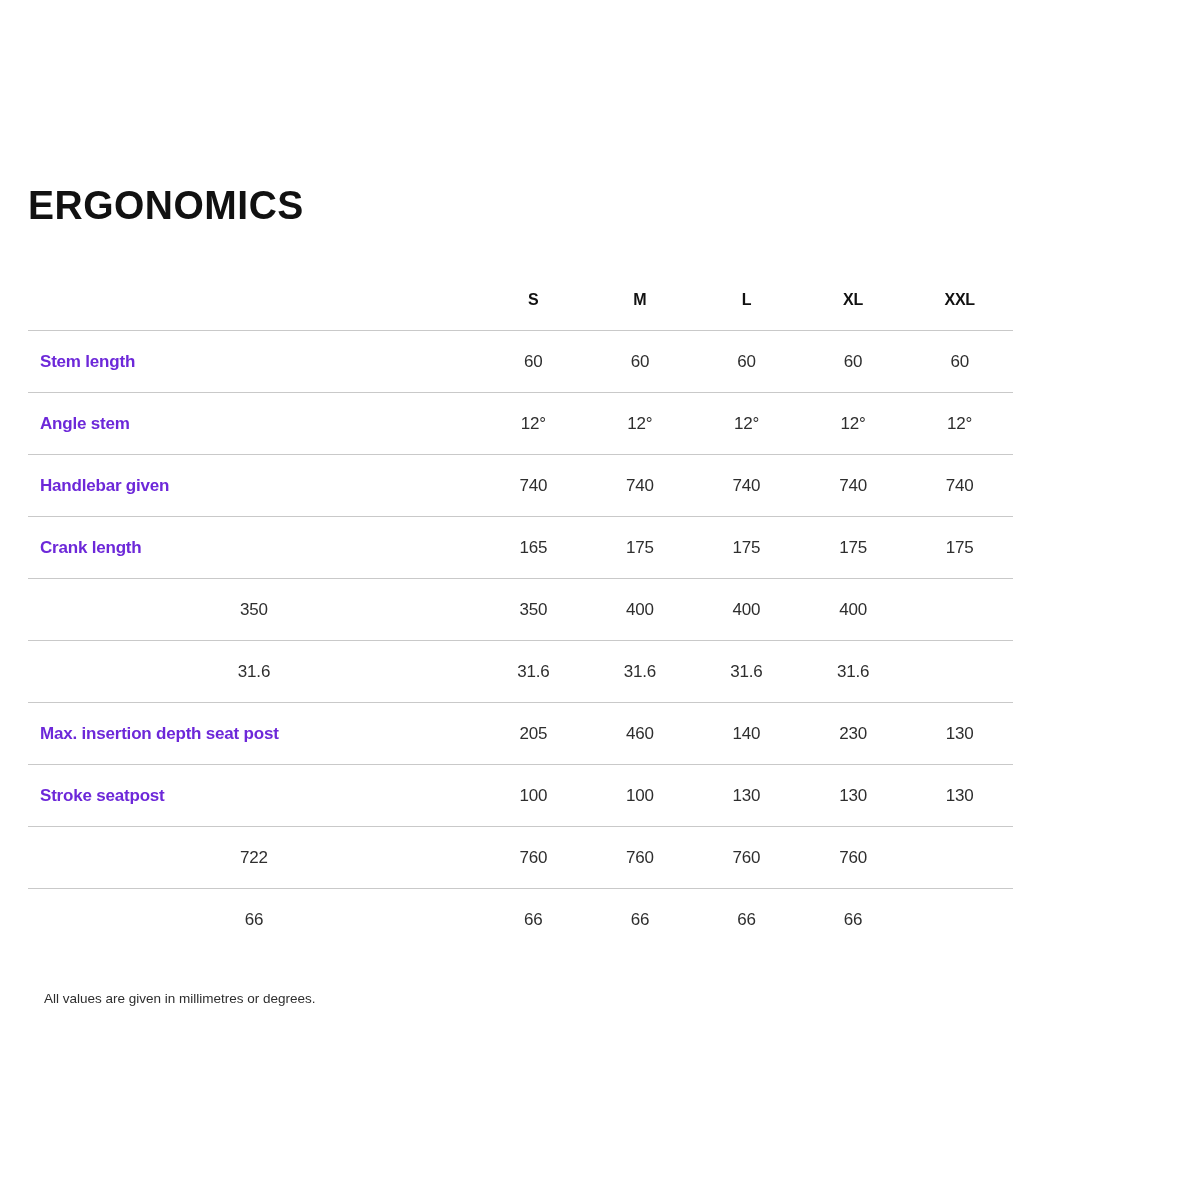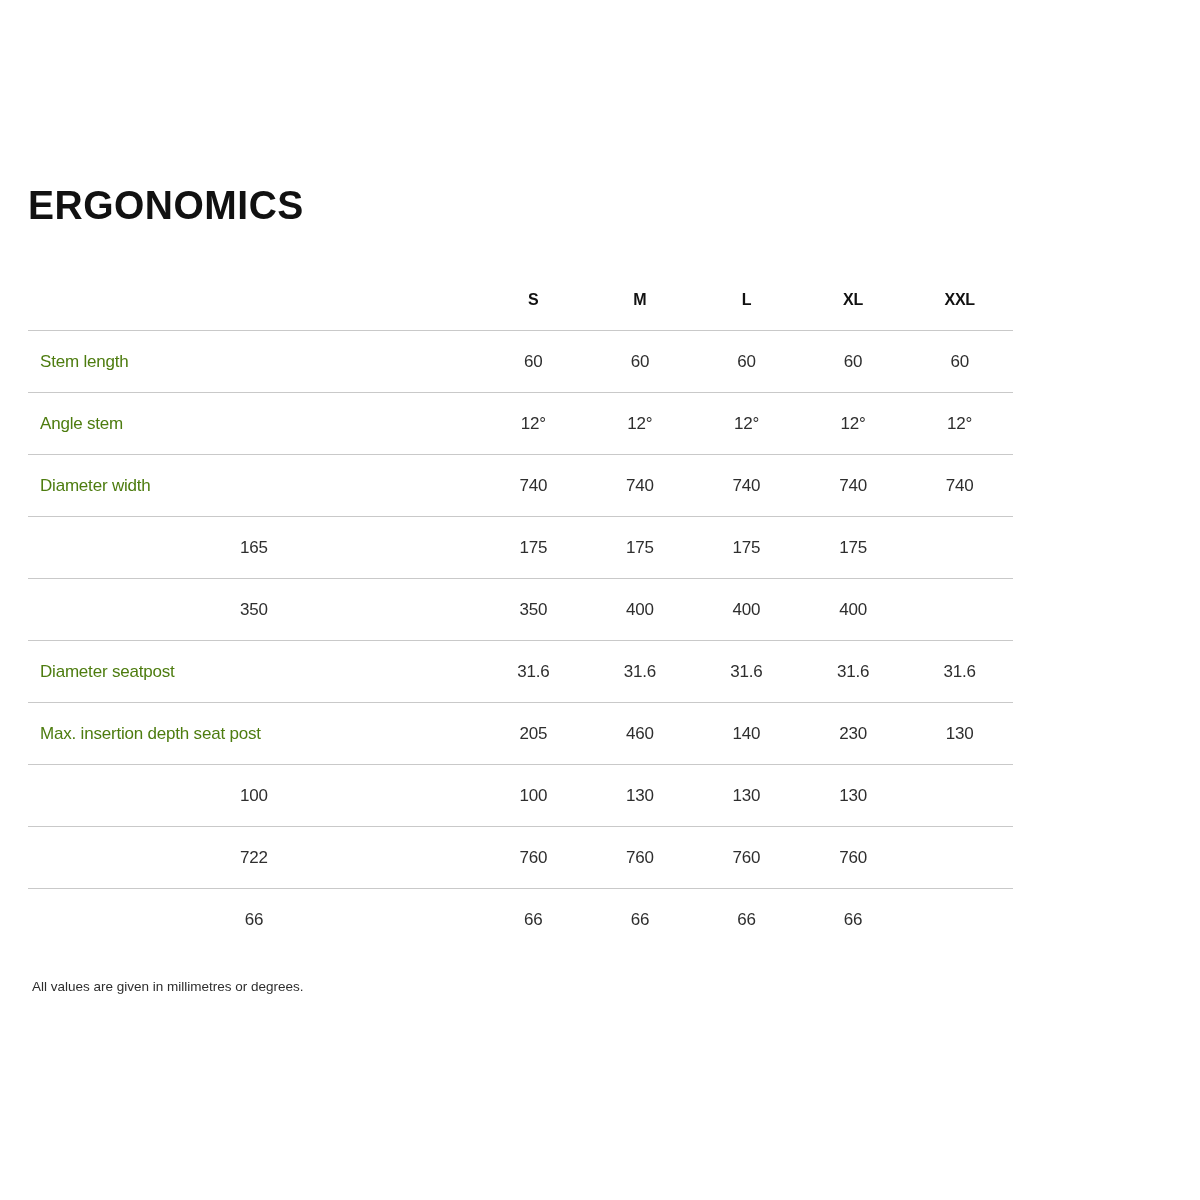--- a/index.html
+++ b/index.html
@@ -52,34 +52,34 @@
   }
   .cell {
     text-align: center;
     font-size: 17px;
     color: #2e2e2e;
     letter-spacing: -0.2px;
   }
   .cell.label {
     text-align: left;
     padding-left: 12px;
-    font-weight: 400;
-    color: #4d7c0f;
+    font-weight: 700;
+    color: #6d28d9;
     font-size: 17px;
   }
   .header-row .cell {
     font-weight: 700;
     color: #111111;
     font-size: 16px;
   }
   .footnote {
     position: absolute;
     left: 28px;
     top: 975px;
-    margin: 4px;
+    margin: 16px;
     font-size: 13.5px;
     color: #2e2e2e;
   }
 </style>
 </head>
 <body>
 
 <div class="page">
 
   <h1 class="page-title">ERGONOMICS</h1>
@@ -107,63 +107,64 @@
     <div class="t-row">
       <div class="cell label">Angle stem</div>
       <div class="cell">12°</div>
       <div class="cell">12°</div>
       <div class="cell">12°</div>
       <div class="cell">12°</div>
       <div class="cell">12°</div>
     </div>
 
     <div class="t-row">
-      <div class="cell label">Diameter width</div>
+      <div class="cell label">Handlebar given</div>
       <div class="cell">740</div>
       <div class="cell">740</div>
       <div class="cell">740</div>
       <div class="cell">740</div>
       <div class="cell">740</div>
     </div>
 
     <div class="t-row">
+      <div class="cell label">Crank length</div>
       <div class="cell">165</div>
       <div class="cell">175</div>
       <div class="cell">175</div>
       <div class="cell">175</div>
       <div class="cell">175</div>
     </div>
 
     <div class="t-row">
       <div class="cell">350</div>
       <div class="cell">350</div>
       <div class="cell">400</div>
       <div class="cell">400</div>
       <div class="cell">400</div>
     </div>
 
     <div class="t-row">
-      <div class="cell label">Diameter seatpost</div>
       <div class="cell">31.6</div>
       <div class="cell">31.6</div>
       <div class="cell">31.6</div>
       <div class="cell">31.6</div>
       <div class="cell">31.6</div>
     </div>
 
     <div class="t-row">
       <div class="cell label">Max. insertion depth seat post</div>
       <div class="cell">205</div>
       <div class="cell">460</div>
       <div class="cell">140</div>
       <div class="cell">230</div>
       <div class="cell">130</div>
     </div>
 
     <div class="t-row">
+      <div class="cell label">Stroke seatpost</div>
       <div class="cell">100</div>
       <div class="cell">100</div>
       <div class="cell">130</div>
       <div class="cell">130</div>
       <div class="cell">130</div>
     </div>
 
     <div class="t-row">
       <div class="cell">722</div>
       <div class="cell">760</div>

